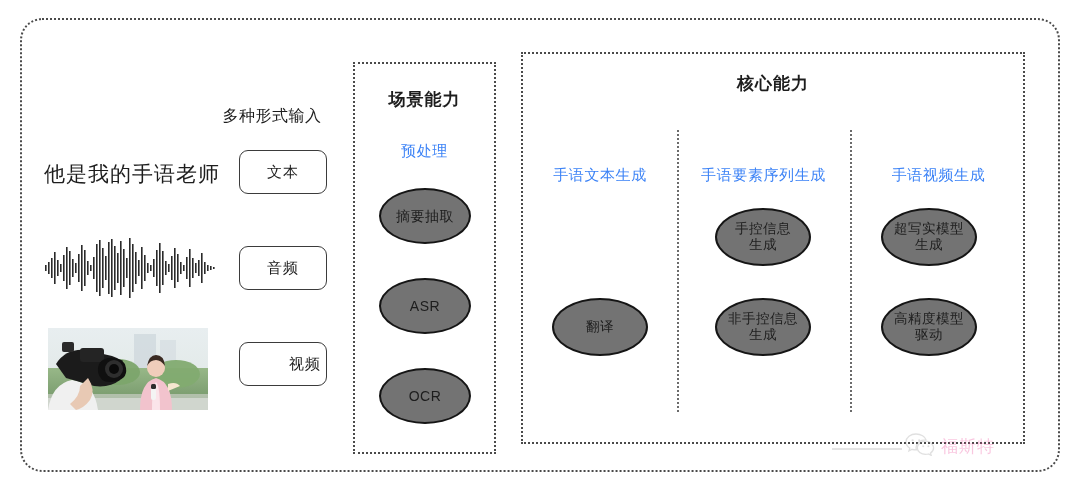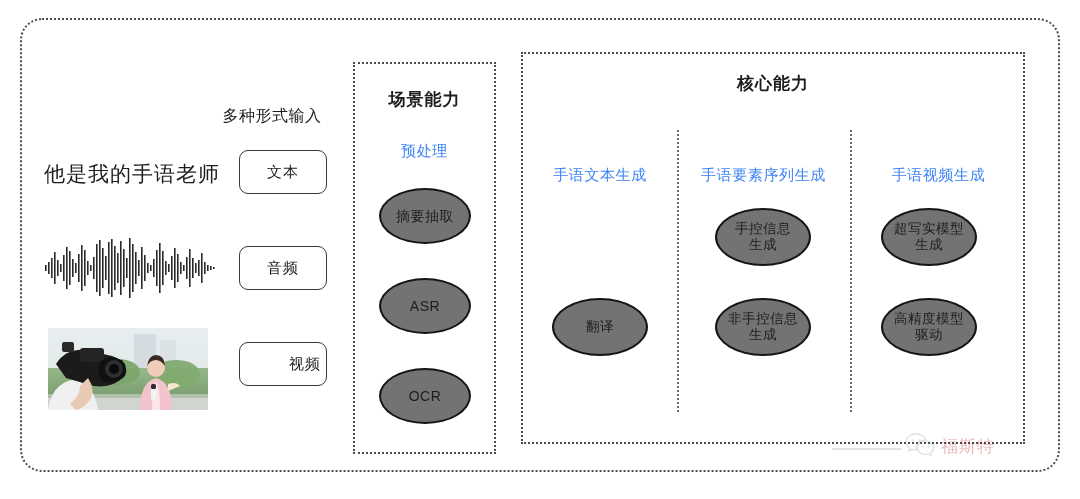--- a/index.html
+++ b/index.html
@@ -84,21 +84,21 @@
   .sub-label{
     position:absolute;text-align:center;font-size:15px;color:#3b82f6;letter-spacing:.6px;
     white-space:nowrap;
   }
 
   
   .watermark{
     position:absolute;left:905px;top:432px;
     display:flex;align-items:center;gap:6px;opacity:.30;
   }
-  .watermark .wm-text{font-size:17px;color:#b91c1c;letter-spacing:1px;}
+  .watermark .wm-text{font-size:17px;color:#ec4899;letter-spacing:1px;}
   .wm-line{position:absolute;left:832px;top:448px;width:70px;height:0;border-top:2px solid #c9c9c9;opacity:.5;}
 </style>
 </head>
 <body>
 
 <div id="stage">
 
   <div class="outer-frame"></div>
 
   <div class="input-heading">多种形式输入</div>

